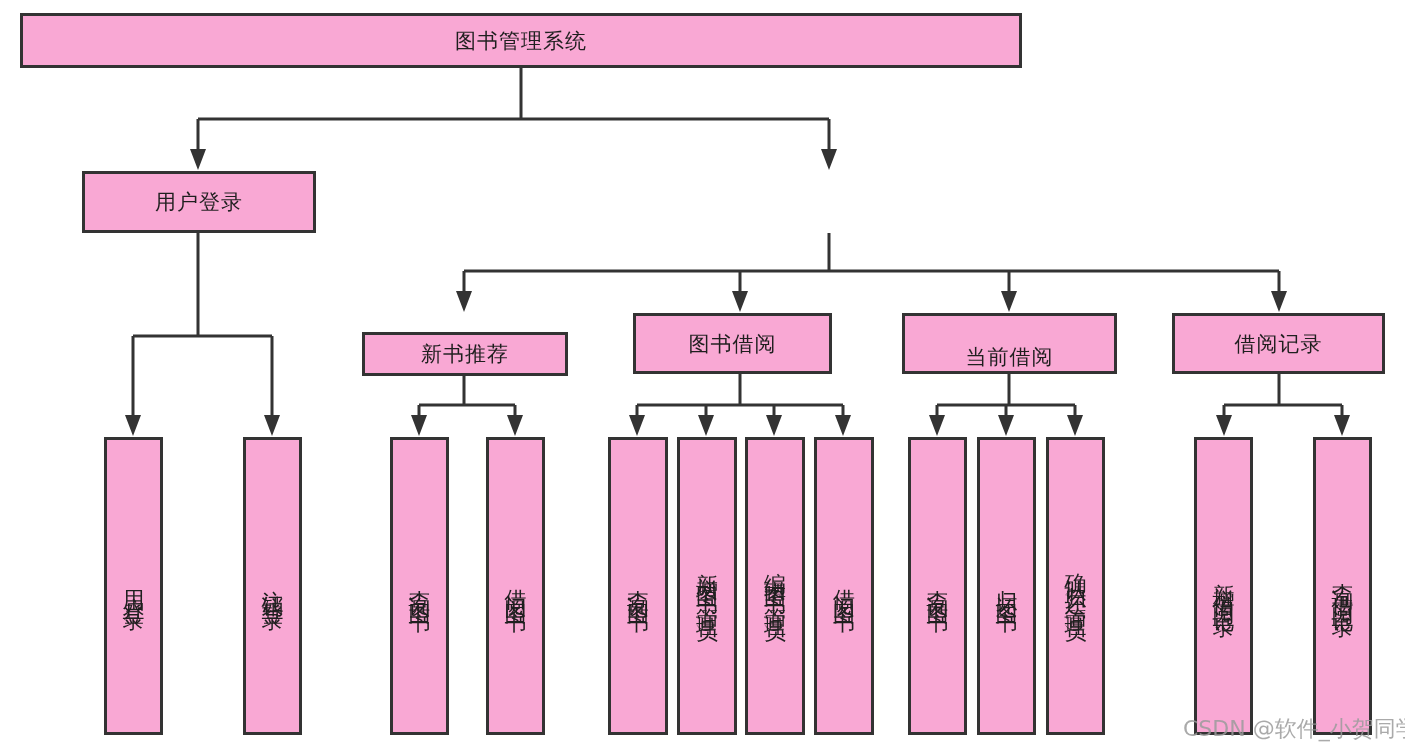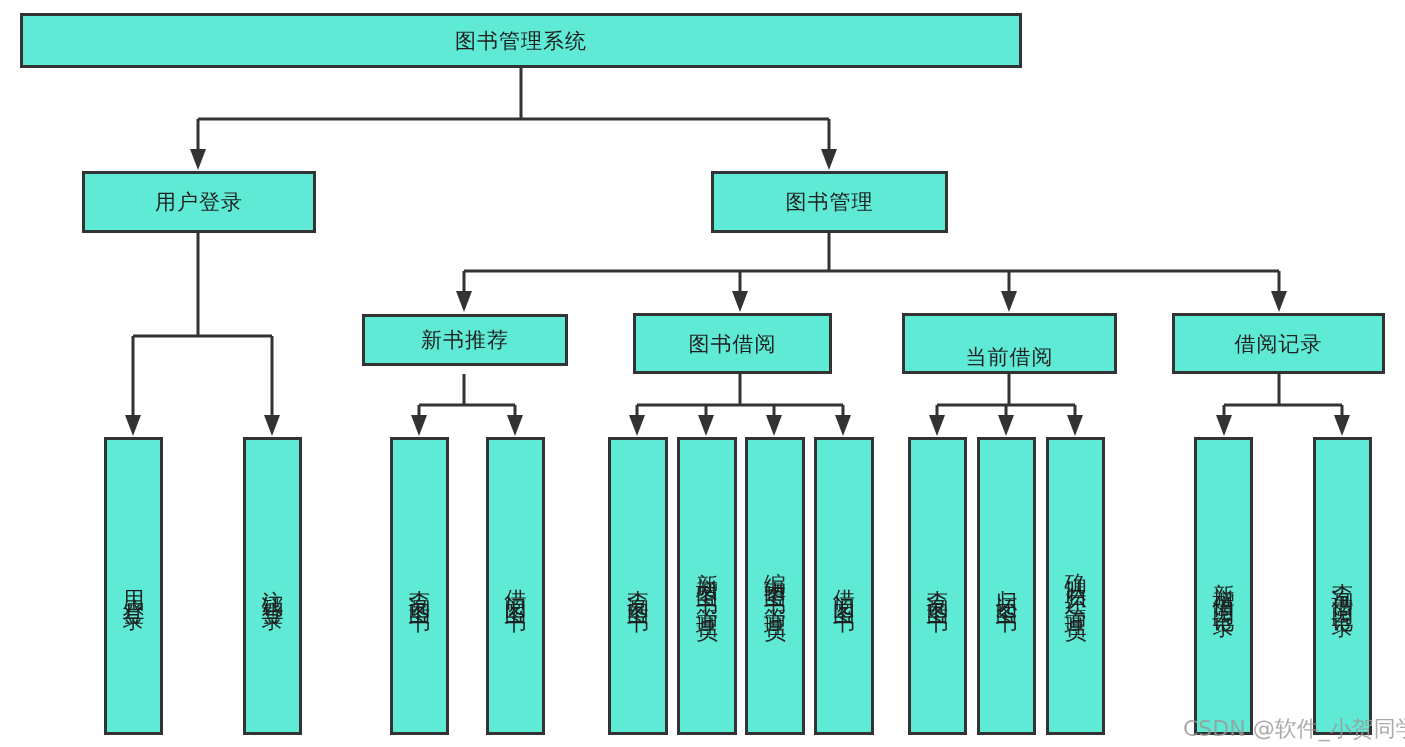--- a/index.html
+++ b/index.html
@@ -18,21 +18,21 @@
   .connectors {
     position: absolute;
     left: 0;
     top: 0;
     z-index: 0;
   }
   .box {
     position: absolute;
     box-sizing: border-box;
     border: 3px solid #333333;
-    background: #5eead4;
+    background: #f9a8d4;
     display: flex;
     align-items: center;
     justify-content: center;
     z-index: 1;
     color: #1f1f1f;
   }
   .hlabel {
     font-size: 21px;
     letter-spacing: 1px;
     white-space: nowrap;
@@ -80,25 +80,22 @@
       M1224 436 l-8 -21 h16 z M1342 436 l-8 -21 h16 z"></path>
   </svg>
 
   <div class="box" style="left:20px; top:13px; width:1002px; height:55px;">
     <span class="hlabel">图书管理系统</span>
   </div>
 
   <div class="box" style="left:82px; top:171px; width:234px; height:62px;">
     <span class="hlabel">用户登录</span>
   </div>
-  <div class="box" style="left:711px; top:171px; width:237px; height:62px;">
-    <span class="hlabel">图书管理</span>
-  </div>
 
-  <div class="box" style="left:362px; top:314px; width:206px; height:52px;">
+  <div class="box" style="left:362px; top:332px; width:206px; height:44px;">
     <span class="hlabel">新书推荐</span>
   </div>
   <div class="box" style="left:633px; top:313px; width:199px; height:61px;">
     <span class="hlabel">图书借阅</span>
   </div>
   <div class="box" style="left:902px; top:313px; width:215px; height:61px;align-items:flex-end;">
     <span class="hlabel">当前借阅</span>
   </div>
   <div class="box" style="left:1172px; top:313px; width:213px; height:61px;">
     <span class="hlabel">借阅记录</span>

